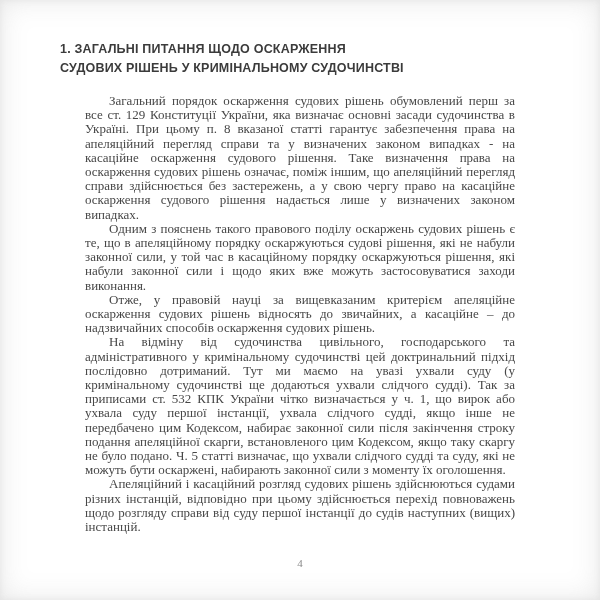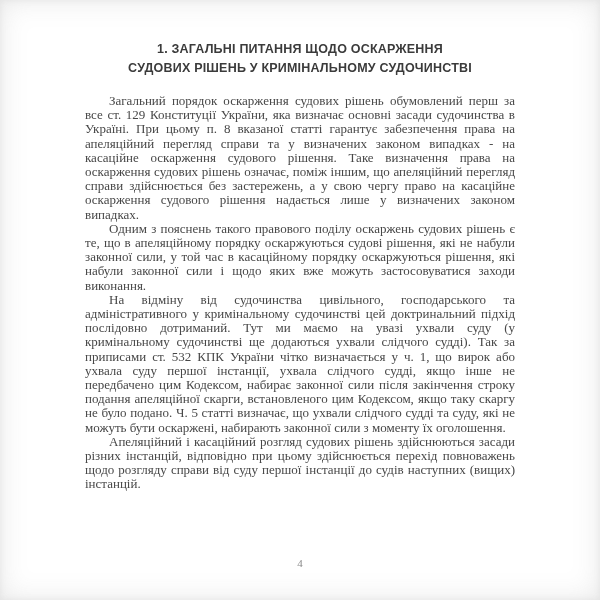--- a/index.html
+++ b/index.html
@@ -12,21 +12,20 @@
     width: 600px;
     height: 600px;
     background: #ffffff;
     overflow: hidden;
     box-shadow: inset 0 0 28px rgba(120,120,120,0.18),
                 inset 0 0 6px rgba(150,150,150,0.12);
     box-sizing: border-box;
   }
   .doc-title {
     margin: 40px 60px 16px 60px;
-    text-align: center;
     font-family: "Liberation Sans", sans-serif;
     font-weight: bold;
     font-size: 12.5px;
     line-height: 19px;
     color: #3b3b3b;
     letter-spacing: 0.2px;
   }
   .doc-body {
     margin: 14px 85px 0 85px;
     text-align: justify;
@@ -57,19 +56,20 @@
 <div class="page">
 
   <h1 class="doc-title">
     <span>1. ЗАГАЛЬНІ ПИТАННЯ ЩОДО ОСКАРЖЕННЯ</span><br>
     <span>СУДОВИХ РІШЕНЬ У КРИМІНАЛЬНОМУ СУДОЧИНСТВІ</span>
   </h1>
 
   <div class="doc-body">
     <p>Загальний порядок оскарження судових рішень обумовлений перш за все ст. 129 Конституції України, яка визначає основні засади судочинства в Україні. При цьому п. 8 вказаної статті гарантує забезпечення права на апеляційний перегляд справи та у визначених законом випадках - на касаційне оскарження судового рішення. Таке визначення права на оскарження судових рішень означає, поміж іншим, що апеляційний перегляд справи здійснюється без застережень, а у свою чергу право на касаційне оскарження судового рішення надається лише у визначених законом випадках.</p>
     <p>Одним з пояснень такого правового поділу оскаржень судових рішень є те, що в апеляційному порядку оскаржуються судові рішення, які не набули законної сили, у той час в касаційному порядку оскаржуються рішення, які набули законної сили і щодо яких вже можуть застосовуватися заходи виконання.</p>
+    <p>Отже, у правовій науці за вищевказаним критерієм апеляційне оскарження судових рішень відносять до звичайних, а касаційне – до надзвичайних способів оскарження судових рішень.</p>
     <p>На відміну від судочинства цивільного, господарського та адміністративного у кримінальному судочинстві цей доктринальний підхід послідовно дотриманий. Тут ми маємо на увазі ухвали суду (у кримінальному судочинстві ще додаються ухвали слідчого судді). Так за приписами ст. 532 КПК України чітко визначається у ч. 1, що вирок або ухвала суду першої інстанції, ухвала слідчого судді, якщо інше не передбачено цим Кодексом, набирає законної сили після закінчення строку подання апеляційної скарги, встановленого цим Кодексом, якщо таку скаргу не було подано. Ч. 5 статті визначає, що ухвали слідчого судді та суду, які не можуть бути оскаржені, набирають законної сили з моменту їх оголошення.</p>
-    <p>Апеляційний і касаційний розгляд судових рішень здійснюються засади різних інстанцій, відповідно при цьому здійснюється перехід повноважень щодо розгляду справи від суду першої інстанції до судів наступних (вищих) інстанцій.</p>
+    <p>Апеляційний і касаційний розгляд судових рішень здійснюються судами різних інстанцій, відповідно при цьому здійснюється перехід повноважень щодо розгляду справи від суду першої інстанції до судів наступних (вищих) інстанцій.</p>
   </div>
 
   <div class="page-number">4</div>
 
 </div>
 
 </body></html>

